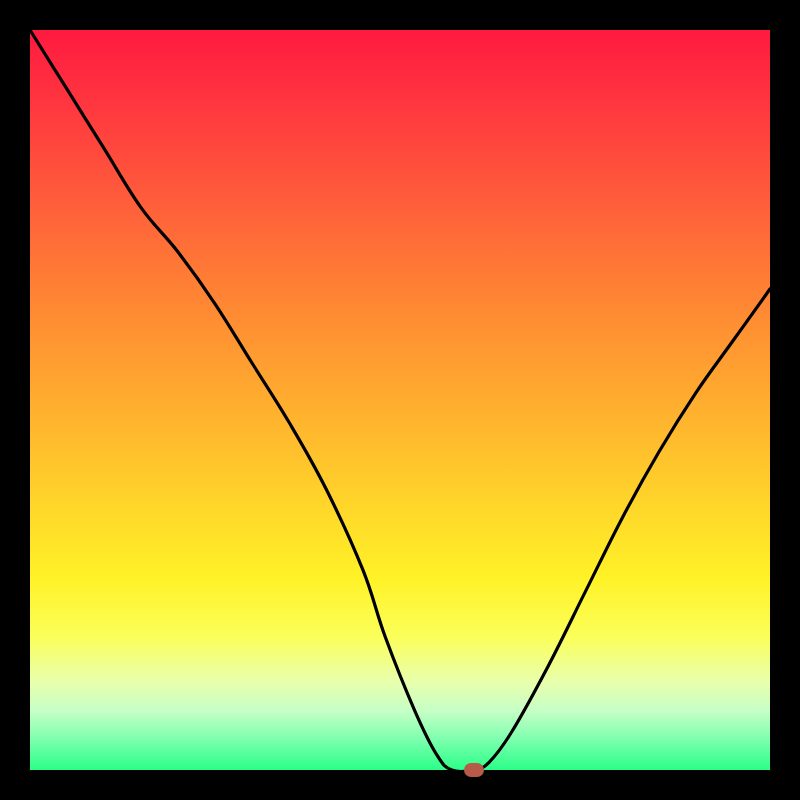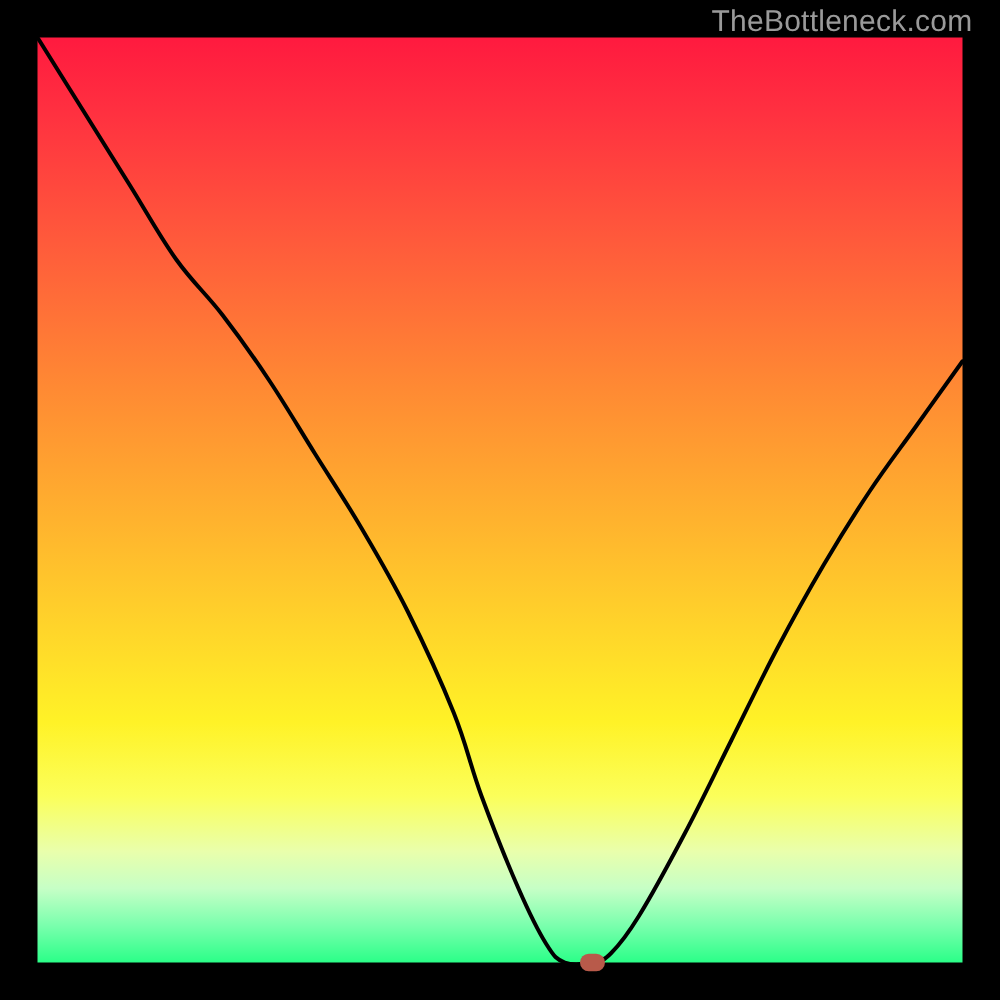--- a/index.html
+++ b/index.html
@@ -65,21 +65,20 @@
     height: 14px;
     border-radius: 7px;
     background: #b85a4a;
     transform: translate(-50%, -50%);
   }
 </style>
 </head>
 <body>
 
 <div class="frame">
-  <div class="watermark">TheBottleneck.com</div>
 
   <div class="plot-area">
     <svg class="curve" viewBox="0 0 740 740" preserveAspectRatio="none">
       <path id="curve-path" fill="none" stroke="#000" stroke-width="3.2" stroke-linecap="round" stroke-linejoin="round" d="M 0 0 C 6.66 10.655999999999988, 23.68 37.887999999999934, 37 59.19999999999993 C 50.32 80.51199999999993, 60.68 97.08799999999997, 74 118.39999999999998 C 87.32 139.712, 97.68 158.95200000000003, 111 177.60000000000002 C 124.32 196.24800000000002, 134.68 204.684, 148 222 C 161.32 239.316, 171.68 253.82000000000002, 185 273.8 C 198.32 293.78, 208.68 311.68799999999993, 222 332.99999999999994 C 235.32 354.31199999999995, 245.68 369.55600000000004, 259 392.20000000000005 C 272.32 414.84400000000005, 282.68 432.16, 296 458.8 C 309.32 485.44, 322.344 513.5600000000001, 333 540.2 C 343.656 566.84, 345.876 581.492, 355.2 606.8 C 364.524 632.108, 375.476 659.4879999999999, 384.8 680.8 C 394.124 702.112, 400.3400000000001 714.544, 407.00000000000006 725.2 C 413.66 735.8560000000001, 415.14 737.336, 421.79999999999995 740 C 428.4599999999999 742.664, 437.34 741.332, 444 740 C 450.66 738.668, 452.14 739.26, 458.8 732.6 C 465.46000000000004 725.94, 470.344 720.316, 481 703 C 491.656 685.684, 504.68 661.708, 518 636.4 C 531.32 611.092, 541.68 589.04, 555 562.4 C 568.32 535.76, 578.68 513.708, 592 488.4 C 605.32 463.092, 615.68 444.444, 629 421.8 C 642.32 399.156, 652.68 382.58, 666 362.59999999999997 C 679.32 342.61999999999995, 689.68 329.448, 703 310.8 C 716.32 292.15200000000004, 733.34 268.324, 740 259"></path>
     </svg>
     <div class="pill" id="marker" style="left: 444px; top: 740px;"></div>
   </div>
 </div>
 
 </body></html>

